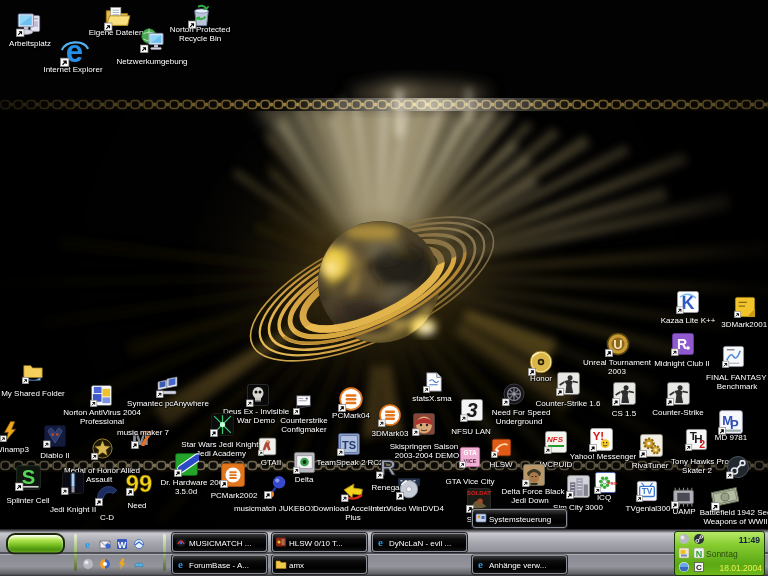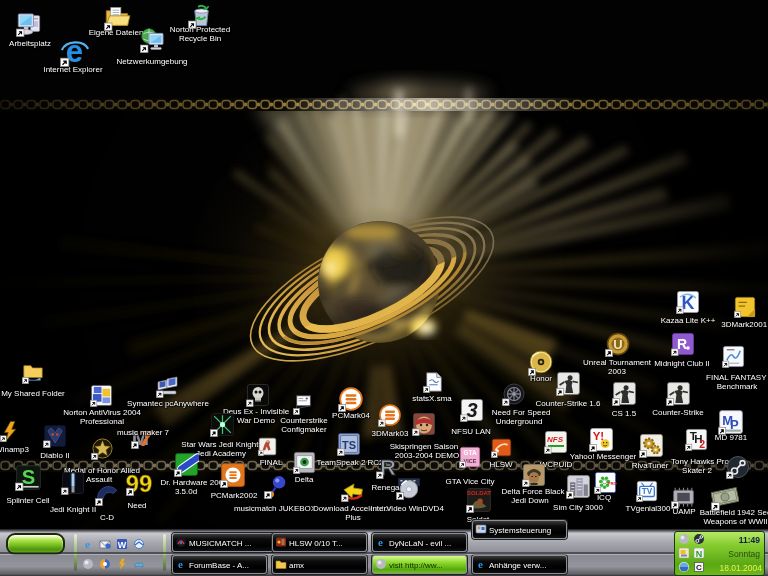--- a/index.html
+++ b/index.html
@@ -508,21 +508,21 @@
     </svg>
     <div class="lab" style="left:102px;top:467px">Medal of Honor Allied</div>
     <div class="lab" style="left:99px;top:476px">Assault</div>
     <svg class="ic" style="left:258px;top:437px" width="19" height="19" viewBox="0 0 24 24">
       <rect x="1.5" y="1.5" width="21" height="21" rx="2" fill="#f2f0ec" stroke="#999" stroke-width="0.8"></rect>
       <path d="M10 6 q3 -3 5 0 l-1 4 2 6 -3 1 -2 -5 -2 5 -3 -1 2 -6z" fill="#b04a38"></path>
       <circle cx="12.2" cy="5.5" r="1.8" fill="#d8a878"></circle>
       <rect x="0.3" y="16.9" width="6.8" height="6.8" fill="#fff" stroke="#808080" stroke-width="0.6"></rect>
       <path d="M2 22.2 L4.9 19.3 M4.9 21.6 V19.3 H2.6" stroke="#000" stroke-width="1" fill="none"></path>
     </svg>
-    <div class="lab" style="left:271px;top:459px">FINAL</div>
+    <div class="lab" style="left:271px;top:459px">GTAII</div>
     <svg class="ic" style="left:337px;top:432px" width="24" height="24" viewBox="0 0 24 24">
       <rect x="1.5" y="1.5" width="21" height="21" rx="2" fill="#8ca0c4" stroke="#44548a" stroke-width="0.8"></rect>
       <rect x="3.5" y="3.5" width="17" height="17" rx="1.5" fill="#aebfe0" stroke="#5a6a94" stroke-width="0.8"></rect>
       <text x="12" y="17" font-size="11" font-weight="bold" fill="#243a6a" font-family="Liberation Sans" text-anchor="middle">TS</text>
       <rect x="0.3" y="16.9" width="6.8" height="6.8" fill="#fff" stroke="#808080" stroke-width="0.6"></rect>
       <path d="M2 22.2 L4.9 19.3 M4.9 21.6 V19.3 H2.6" stroke="#000" stroke-width="1" fill="none"></path>
     </svg>
     <div class="lab" style="left:350px;top:459px">TeamSpeak 2 RC2</div>
     <svg class="ic" style="left:293px;top:451px" width="23" height="23" viewBox="0 0 24 24">
       <rect x="1.5" y="1.5" width="21" height="21" rx="2" fill="#b8b8c0" stroke="#777" stroke-width="0.8"></rect>
@@ -780,21 +780,21 @@
       <circle cx="6" cy="6" r="5" fill="#f0a028"></circle>
       <path d="M6 1 A5 5 0 0 1 6 11" fill="#3868d0"></path>
       <circle cx="6" cy="6" r="2" fill="#fff"></circle>
     </svg>
     <svg style="position:absolute;left:116px;top:558px" width="12" height="12" viewBox="0 0 12 12">
       <path d="M6 0.5 L3 6.5 l2.2 0 L3.8 11.5 L9.5 5 l-2.4 0 L8.5 0.5 z" fill="#eda81e"></path>
     </svg>
     <svg style="position:absolute;left:133px;top:558px" width="12" height="12" viewBox="0 0 12 12">
       <path d="M2 9 Q2 3 6 6 Q10 3 10 9 Q6 7 2 9" fill="#58b8e8" stroke="#2878b0" stroke-width="0.6"></path>
     </svg>
-    <div class="tb" style="left:172px;top:533px;padding-left:32px;">
+    <div class="tb" style="left:172px;top:533px;">
       <span>MUSICMATCH ...</span>
       <svg style="position:absolute;left:2px;top:2px" width="12" height="12" viewBox="0 0 12 12">
         <circle cx="6" cy="6" r="5" fill="#181820"></circle>
         <path d="M3 8 Q6 2 9 8" stroke="#e03828" stroke-width="1.4" fill="none"></path>
         <circle cx="6" cy="7" r="1.4" fill="#3868e0"></circle>
       </svg>
     </div>
     <div class="tb" style="left:272px;top:533px;">
       <span>HLSW   0/10 T...</span>
       <svg style="position:absolute;left:2px;top:2px" width="12" height="12" viewBox="0 0 12 12">
@@ -803,48 +803,41 @@
         <path d="M6.5 4 h3 M6.5 6 h3 M6.5 8 h3" stroke="#e8d8b0" stroke-width="0.8"></path>
       </svg>
     </div>
     <div class="tb" style="left:372px;top:533px;">
       <span>DyNcLaN - evil ...</span>
       <svg style="position:absolute;left:2px;top:2px" width="12" height="12" viewBox="0 0 12 12">
         <circle cx="6" cy="6" r="5" fill="none"></circle>
         <text x="5.5" y="9.5" font-size="11" font-weight="bold" fill="#2898e8" text-anchor="middle" font-family="Liberation Serif">e</text>
       </svg>
     </div>
-    <div class="tb" style="left:472px;top:509px;margin-top:11px;">
+    <div class="tb" style="left:472px;top:509px;">
       <span>Systemsteuerung</span>
       <svg style="position:absolute;left:2px;top:2px" width="12" height="12" viewBox="0 0 12 12">
         <rect x="1" y="2" width="10" height="8" rx="1" fill="#c8d4e8" stroke="#5a7aa8" stroke-width="0.7"></rect>
         <circle cx="4" cy="5" r="1.4" fill="#e89028"></circle>
         <rect x="6.5" y="4" width="3" height="3" fill="#3868c0"></rect>
       </svg>
     </div>
     <div class="tb" style="left:172px;top:555px;">
       <span>ForumBase - A...</span>
       <svg style="position:absolute;left:2px;top:2px" width="12" height="12" viewBox="0 0 12 12">
         <circle cx="6" cy="6" r="5" fill="none"></circle>
         <text x="5.5" y="9.5" font-size="11" font-weight="bold" fill="#2898e8" text-anchor="middle" font-family="Liberation Serif">e</text>
       </svg>
     </div>
     <div class="tb" style="left:272px;top:555px;text-decoration:underline;">
       <span>amx</span>
       <svg style="position:absolute;left:2px;top:2px" width="12" height="12" viewBox="0 0 12 12">
         <path d="M1 3 l4 0 1 1.5 5 0 0 6 -10 0z" fill="#f0c84a" stroke="#a8821e" stroke-width="0.6"></path>
       </svg>
     </div>
-    <div class="tb" style="left:372px;top:555px;background:linear-gradient(#d8f890,#8ad828 40%,#58a810 80%,#70c018);color:#0a2a00;">
-      <span>visit http:​//ww...</span>
-      <svg style="position:absolute;left:2px;top:2px" width="12" height="12" viewBox="0 0 12 12">
-        <circle cx="6" cy="6" r="5" fill="#b8b8c0"></circle>
-        <circle cx="4.5" cy="4.5" r="2" fill="#e8e8ec"></circle>
-      </svg>
-    </div>
     <div class="tb" style="left:472px;top:555px;">
       <span>Anhänge verw...</span>
       <svg style="position:absolute;left:2px;top:2px" width="12" height="12" viewBox="0 0 12 12">
         <circle cx="6" cy="6" r="5" fill="none"></circle>
         <text x="5.5" y="9.5" font-size="11" font-weight="bold" fill="#2898e8" text-anchor="middle" font-family="Liberation Serif">e</text>
       </svg>
     </div>
     <div style="position:absolute;left:0;top:551.5px;width:768px;height:2px;background:rgba(30,30,36,0.55)"></div>
     <div style="position:absolute;left:0;top:553.5px;width:768px;height:1px;background:rgba(210,210,220,0.5)"></div>
     <div style="position:absolute;left:674px;top:531px;width:89px;height:43px;border:1px solid #1a3a08;border-radius:3px;background:linear-gradient(#b8e868,#86cc30 30%,#5aa814 75%,#70b81c)"></div>
@@ -870,14 +863,14 @@
     <svg style="position:absolute;left:678px;top:561px" width="12" height="12" viewBox="0 0 12 12">
       <circle cx="6" cy="6" r="5" fill="#fff"></circle>
       <path d="M1.5 6 a4.5 4.5 0 0 1 9 0" fill="#68a8e8"></path>
       <path d="M10.5 6 a4.5 4.5 0 0 1 -9 0" fill="#3868c0"></path>
     </svg>
     <svg style="position:absolute;left:693px;top:561px" width="12" height="12" viewBox="0 0 12 12">
       <rect x="1.5" y="1.5" width="9" height="9" fill="#f4f4f4" stroke="#555" stroke-width="0.8"></rect>
       <text x="6" y="9" font-size="8" font-weight="bold" fill="#222" text-anchor="middle">C</text>
     </svg>
     <div style="position:absolute;left:712px;top:535px;width:48px;text-align:right;font-size:8.5px;color:#102040;font-weight:bold">11:49</div>
-    <div style="position:absolute;left:706px;top:549px;width:54px;text-align:right;font-size:8.5px;color:#2a4a10">Sonntag</div>
+    <div style="position:absolute;left:706px;top:549px;width:30px;text-align:right;font-size:8.5px;color:#2a4a10">Sonntag</div>
     <div style="position:absolute;left:702px;top:563px;width:60px;text-align:right;font-size:8.5px;color:#e8f050">18.01.2004</div>
   </div>
 </body></html>

